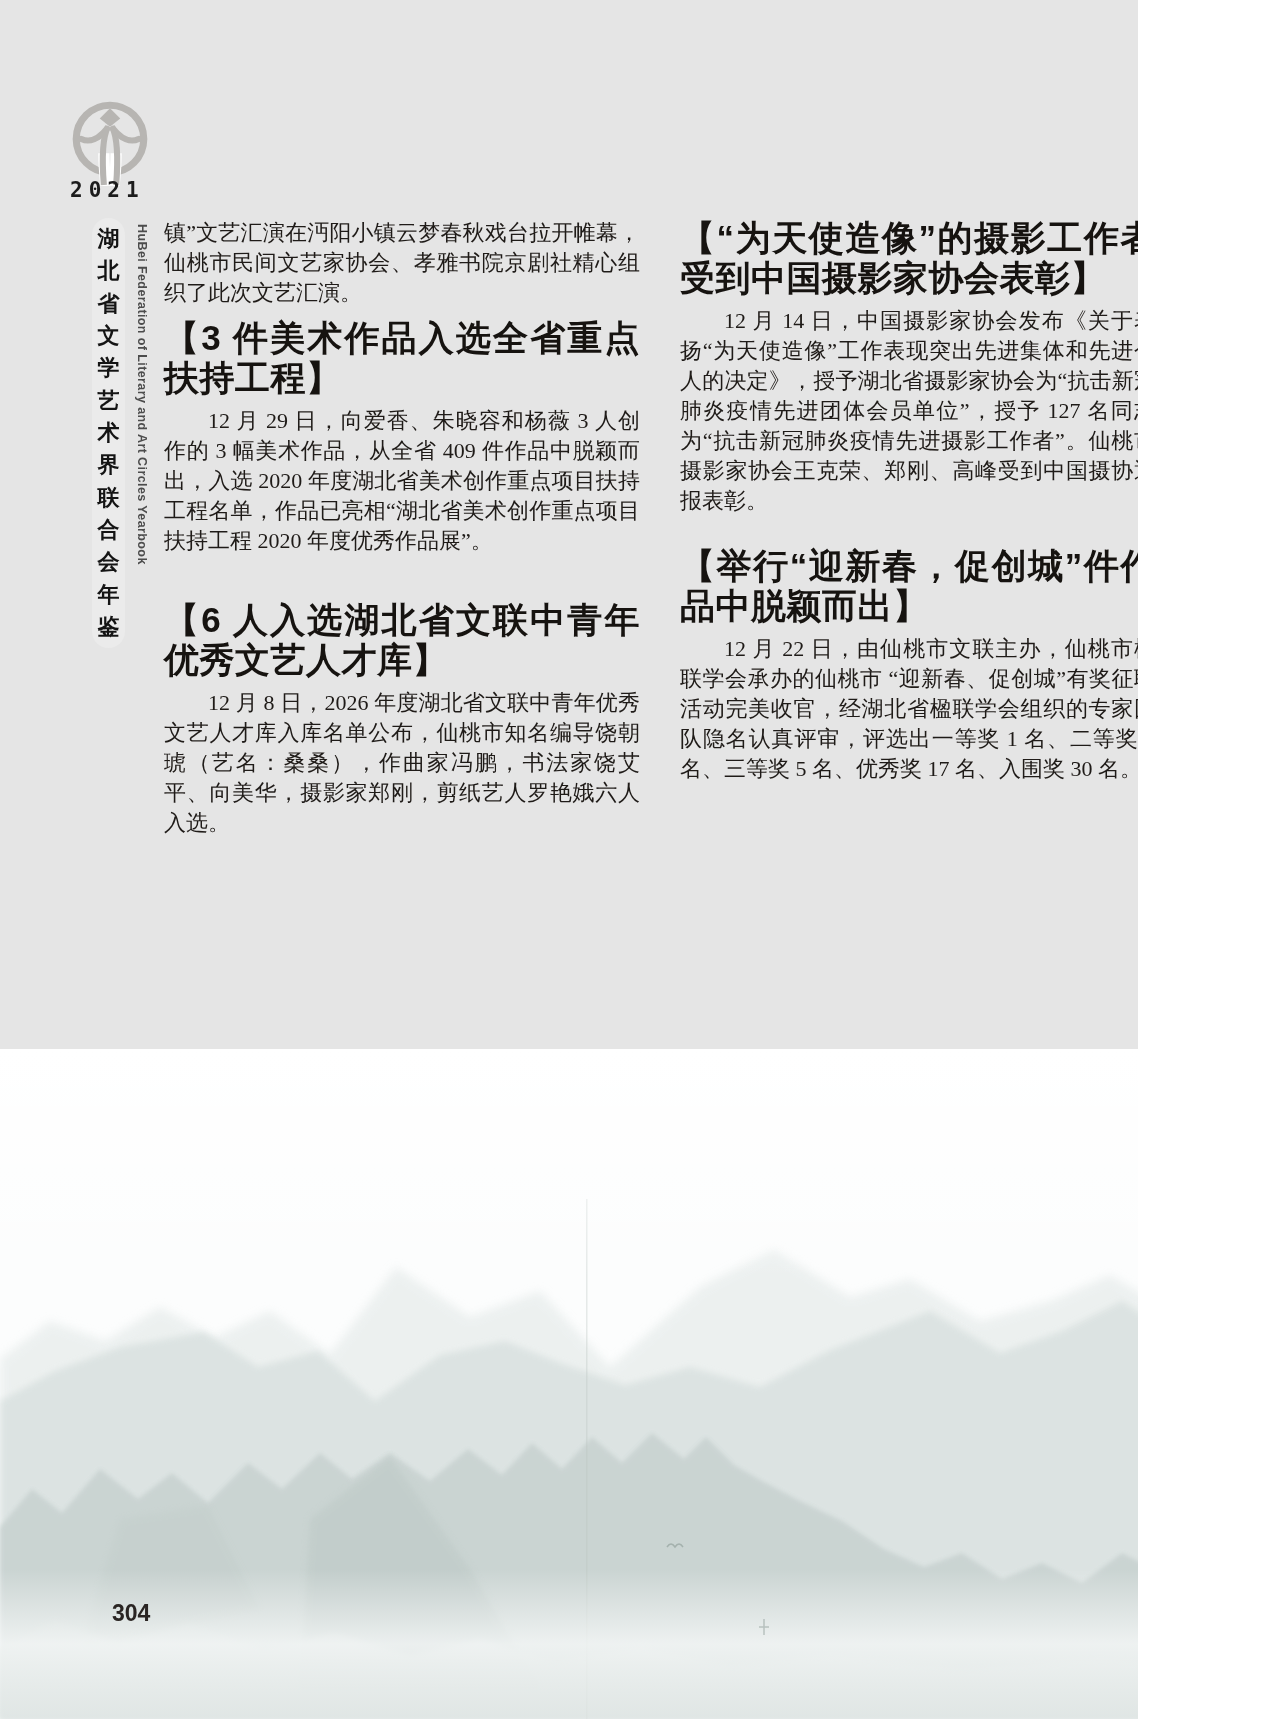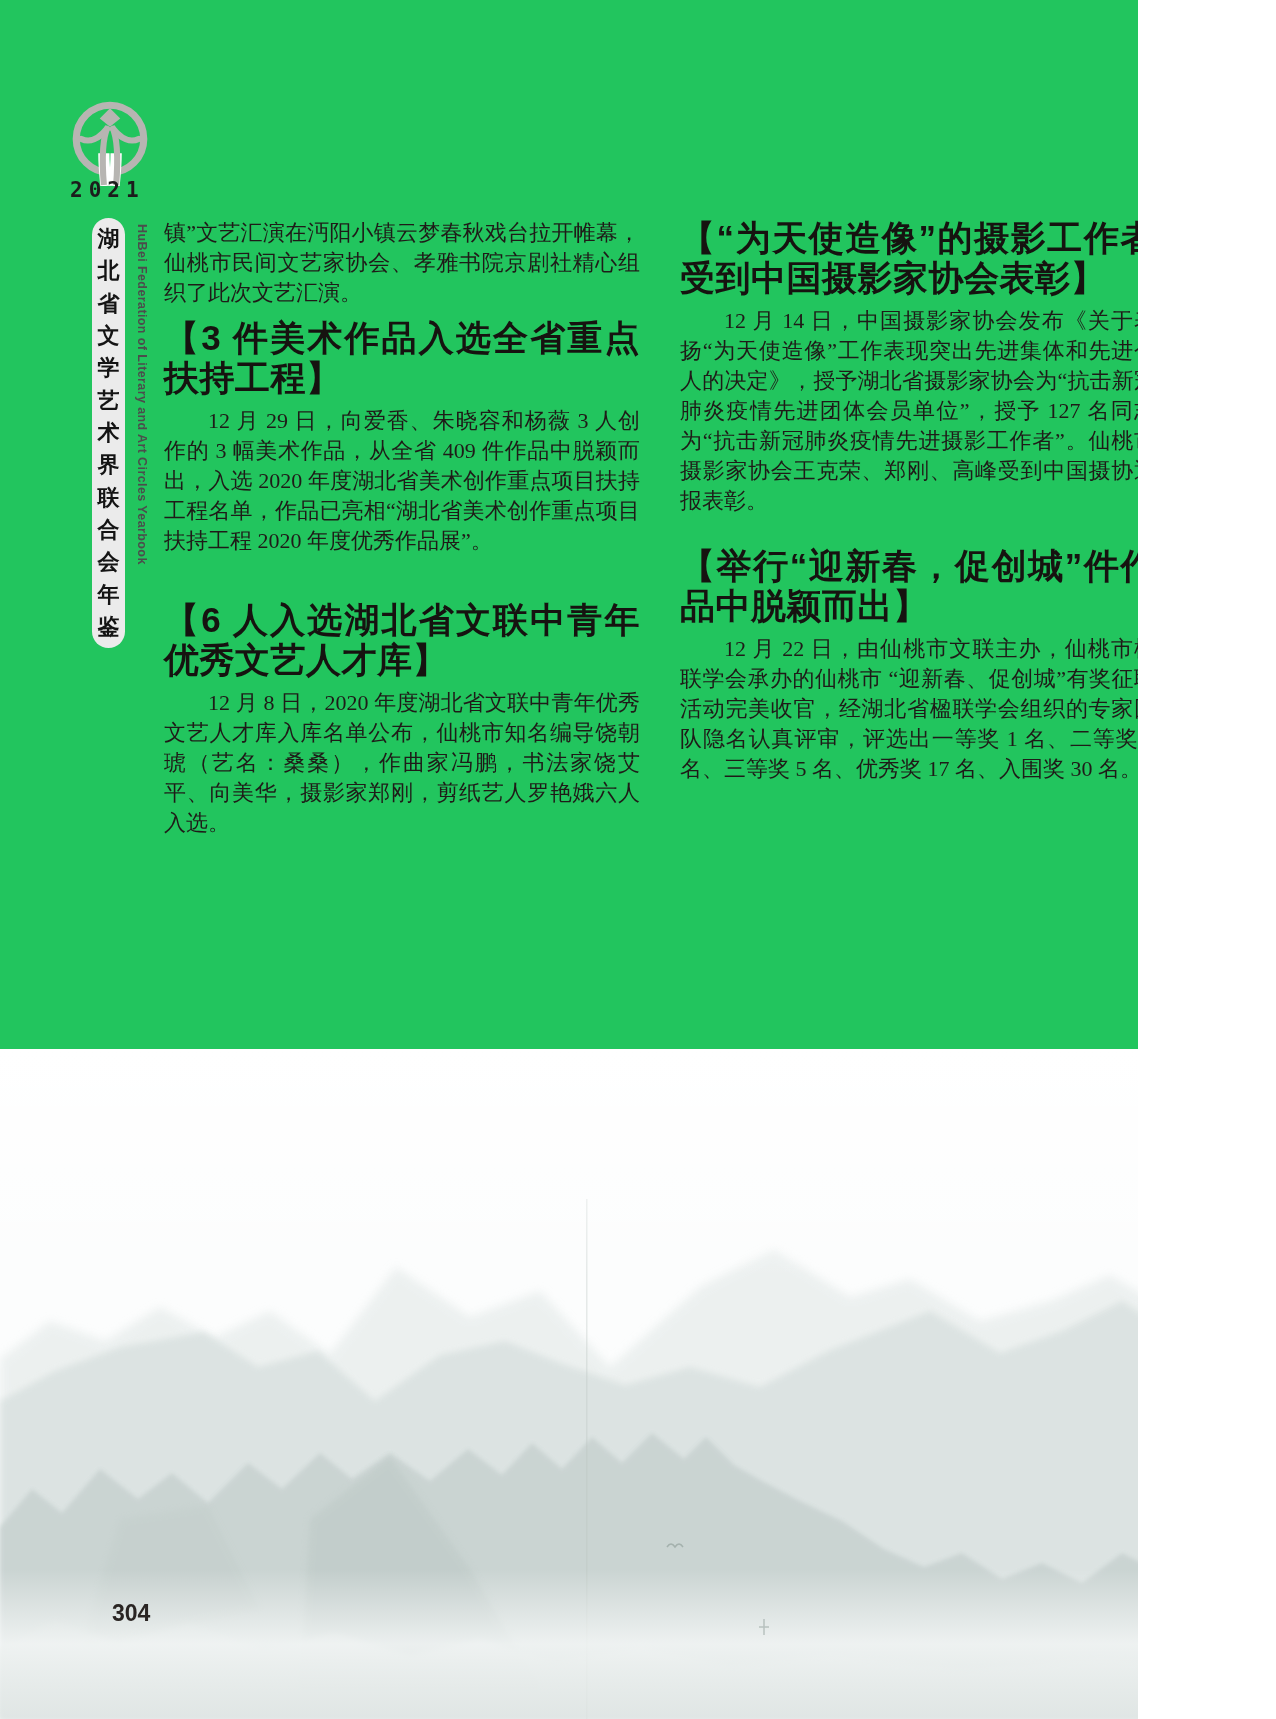--- a/index.html
+++ b/index.html
@@ -1,20 +1,20 @@
 <!DOCTYPE html>
 <html><head>
 <meta charset="utf-8">
 <style>
   html,body{margin:0;padding:0;background:#ffffff;}
   .page{
     position:relative;
     width:1138px;
     height:1719px;
-    background:#22c55e;
+    background:#e5e5e5;
     overflow:hidden;
     font-family:"Liberation Serif", serif;
     color:#211d1a;
   }
   
   .logo-wrap{position:absolute;left:68px;top:96px;width:84px;height:90px;}
   .year{
     position:absolute;left:70px;top:178px;
     font-family:"DejaVu Sans Mono", monospace;
     font-weight:bold;font-size:21px;letter-spacing:6px;color:#1c1c1c;
@@ -98,21 +98,21 @@
     <span class="ch">年</span>
     <span class="ch">鉴</span>
   </div>
   <div class="side-en">HuBei Federation of Literary and Art Circles Yearbook</div>
 
   <div class="col col-left">
     <p class="no-indent">镇”文艺汇演在沔阳小镇云梦春秋戏台拉开帷幕，仙桃市民间文艺家协会、孝雅书院京剧社精心组织了此次文艺汇演。</p>
     <h3>【3 件美术作品入选全省重点扶持工程】</h3>
     <p>12 月 29 日，向爱香、朱晓容和杨薇 3 人创作的 3 幅美术作品，从全省 409 件作品中脱颖而出，入选 2020 年度湖北省美术创作重点项目扶持工程名单，作品已亮相“湖北省美术创作重点项目扶持工程 2020 年度优秀作品展”。</p>
     <h3 class="gap-top">【6 人入选湖北省文联中青年优秀文艺人才库】</h3>
-    <p>12 月 8 日，2020 年度湖北省文联中青年优秀文艺人才库入库名单公布，仙桃市知名编导饶朝琥（艺名：桑桑），作曲家冯鹏，书法家饶艾平、向美华，摄影家郑刚，剪纸艺人罗艳娥六人入选。</p>
+    <p>12 月 8 日，2026 年度湖北省文联中青年优秀文艺人才库入库名单公布，仙桃市知名编导饶朝琥（艺名：桑桑），作曲家冯鹏，书法家饶艾平、向美华，摄影家郑刚，剪纸艺人罗艳娥六人入选。</p>
   </div>
 
   <div class="col col-right">
     <h3 class="first">【“为天使造像”的摄影工作者受到中国摄影家协会表彰】</h3>
     <p>12 月 14 日，中国摄影家协会发布《关于表扬“为天使造像”工作表现突出先进集体和先进个人的决定》，授予湖北省摄影家协会为“抗击新冠肺炎疫情先进团体会员单位”，授予 127 名同志为“抗击新冠肺炎疫情先进摄影工作者”。仙桃市摄影家协会王克荣、郑刚、高峰受到中国摄协通报表彰。</p>
     <h3 class="gap-top">【举行“迎新春，促创城”件作品中脱颖而出】</h3>
     <p>12 月 22 日，由仙桃市文联主办，仙桃市楹联学会承办的仙桃市 “迎新春、促创城”有奖征联活动完美收官，经湖北省楹联学会组织的专家团队隐名认真评审，评选出一等奖 1 名、二等奖 2 名、三等奖 5 名、优秀奖 17 名、入围奖 30 名。</p>
   </div>
 
   <div class="page-num">304</div>

